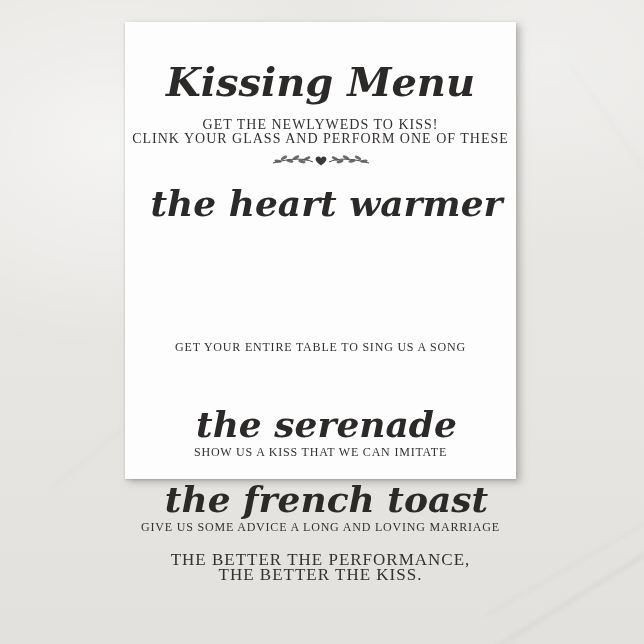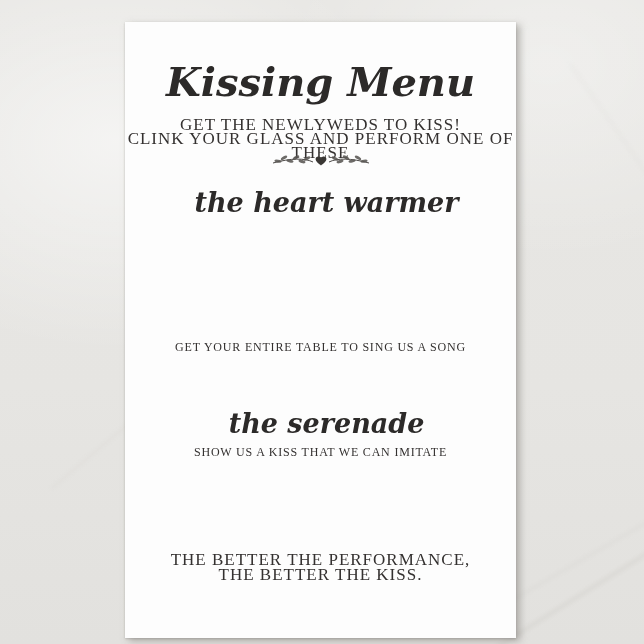--- a/index.html
+++ b/index.html
@@ -21,21 +21,21 @@
   .vein{position:absolute;background:#c9c6c2;opacity:.45;filter:blur(2px);}
   .vein-1{width:300px;height:3px;left:420px;top:600px;transform:rotate(-32deg);}
   .vein-2{width:220px;height:2px;left:470px;top:560px;transform:rotate(-30deg);opacity:.3;}
   .vein-3{width:180px;height:2px;left:30px;top:430px;transform:rotate(-40deg);opacity:.22;}
   .vein-4{width:140px;height:2px;left:540px;top:120px;transform:rotate(55deg);opacity:.18;}
 
   
   .card{
     position:absolute;
     left:125px;top:22px;
-    width:391px;height:616px;
+    width:391px;height:457px;
     background:#fdfdfd;
     box-shadow:4px 3px 7px rgba(125,122,118,.5), 0 1px 2px rgba(120,118,114,.35);
   }
   .card *{text-align:center;}
 
   .script{
     font-family:"DejaVu Serif",serif;
     font-style:italic;
     color:#2c2a29;
   }
@@ -45,26 +45,26 @@
     letter-spacing:.8px;
     font-size:12px;
     line-height:14px;
   }
 
   .title{
     position:absolute;top:34px;left:0;right:0;
     font-size:40px;line-height:52px;
     font-weight:bold;
   }
-  .subtitle{position:absolute;top:96px;left:0;right:0;font-size:17px;line-height:14px;letter-spacing:1px;}
+  .subtitle{position:absolute;top:96px;left:0;right:0;font-size:14px;line-height:14px;letter-spacing:1px;}
   .divider{position:absolute;top:127px;left:0;right:0;height:24px;display:flex;justify-content:center;}
 
   .item{position:absolute;left:0;right:0;}
   .item-1{top:164px;} .item-2{top:240px;} .item-3{top:314px;} .item-4{top:385px;} .item-5{top:460px;}
-  .item-title{font-size:27px;line-height:34px;font-weight:600;padding-left:12px;}
+  .item-title{font-size:36px;line-height:34px;font-weight:600;padding-left:12px;}
   .item-desc{margin-top:4px;}
 
   .footer{position:absolute;top:530px;left:0;right:0;font-size:17px;line-height:15px;letter-spacing:1px;}
 </style>
 </head>
 <body>
 
 <div class="scene" style="background-color: rgb(233, 232, 229);">
   <div class="vein vein-1"></div>
   <div class="vein vein-2"></div>
@@ -113,20 +113,24 @@
 
     <div class="item item-3">
       <div class="item-desc caps">GET YOUR ENTIRE TABLE TO SING US A SONG</div>
     </div>
 
     <div class="item item-4">
       <div class="item-title script">the serenade</div>
       <div class="item-desc caps">SHOW US A KISS THAT WE CAN IMITATE</div>
     </div>
 
+    <div class="item item-5">
+      <div class="item-title script">the french toast</div>
+      <div class="item-desc caps">GIVE US SOME ADVICE A LONG AND LOVING MARRIAGE</div>
+    </div>
 
     <div class="footer caps">
       <div>THE BETTER THE PERFORMANCE,</div>
       <div>THE BETTER THE KISS.</div>
     </div>
 
   </div>
 </div>
 
 </body></html>

